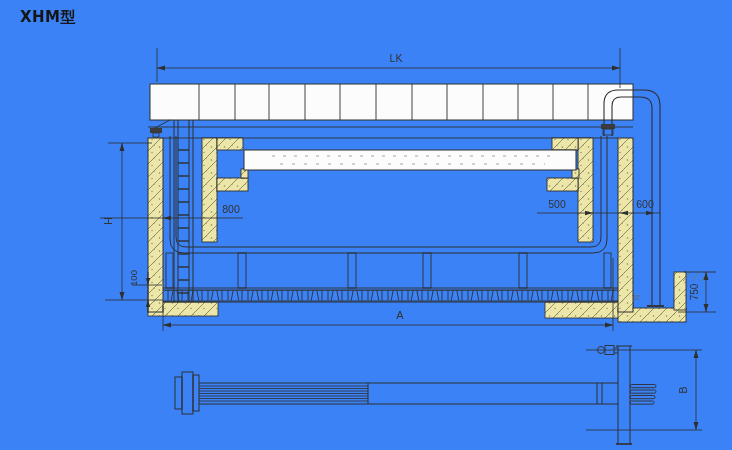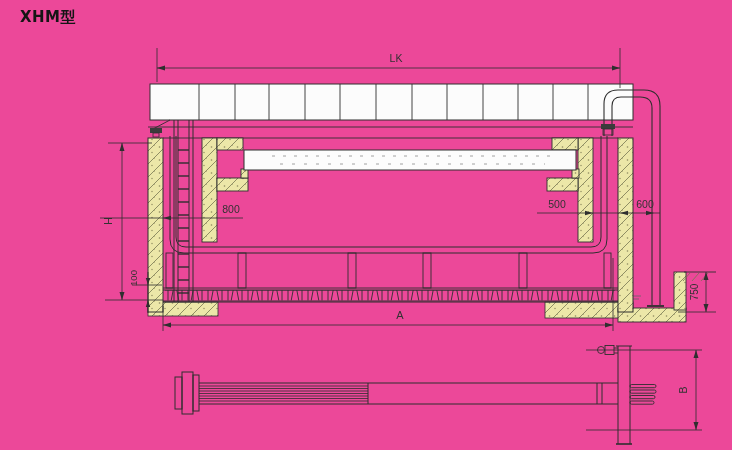--- a/index.html
+++ b/index.html
@@ -1,16 +1,16 @@
 <!DOCTYPE html>
 <html><head>
 <meta charset="utf-8">
 <style>
   html,body{margin:0;padding:0;background:#ffffff;}
-  .page{position:relative;width:732px;height:450px;background:#ec4899;overflow:hidden;
+  .page{position:relative;width:732px;height:450px;background:#3b82f6;overflow:hidden;
         font-family:"Liberation Sans",sans-serif;}
   .title{position:absolute;left:20px;top:8px;font-size:15px;font-weight:600;color:#151515;
          letter-spacing:0.5px;font-family:"DejaVu Sans",sans-serif;}
   svg{position:absolute;left:0;top:0;}
   svg text{font-family:"Liberation Sans",sans-serif;fill:#333;}
   .dimtxt{font-size:10.5px;}
   .dimtxt-big{font-size:11px;}
 </style>
 </head>
 <body>

